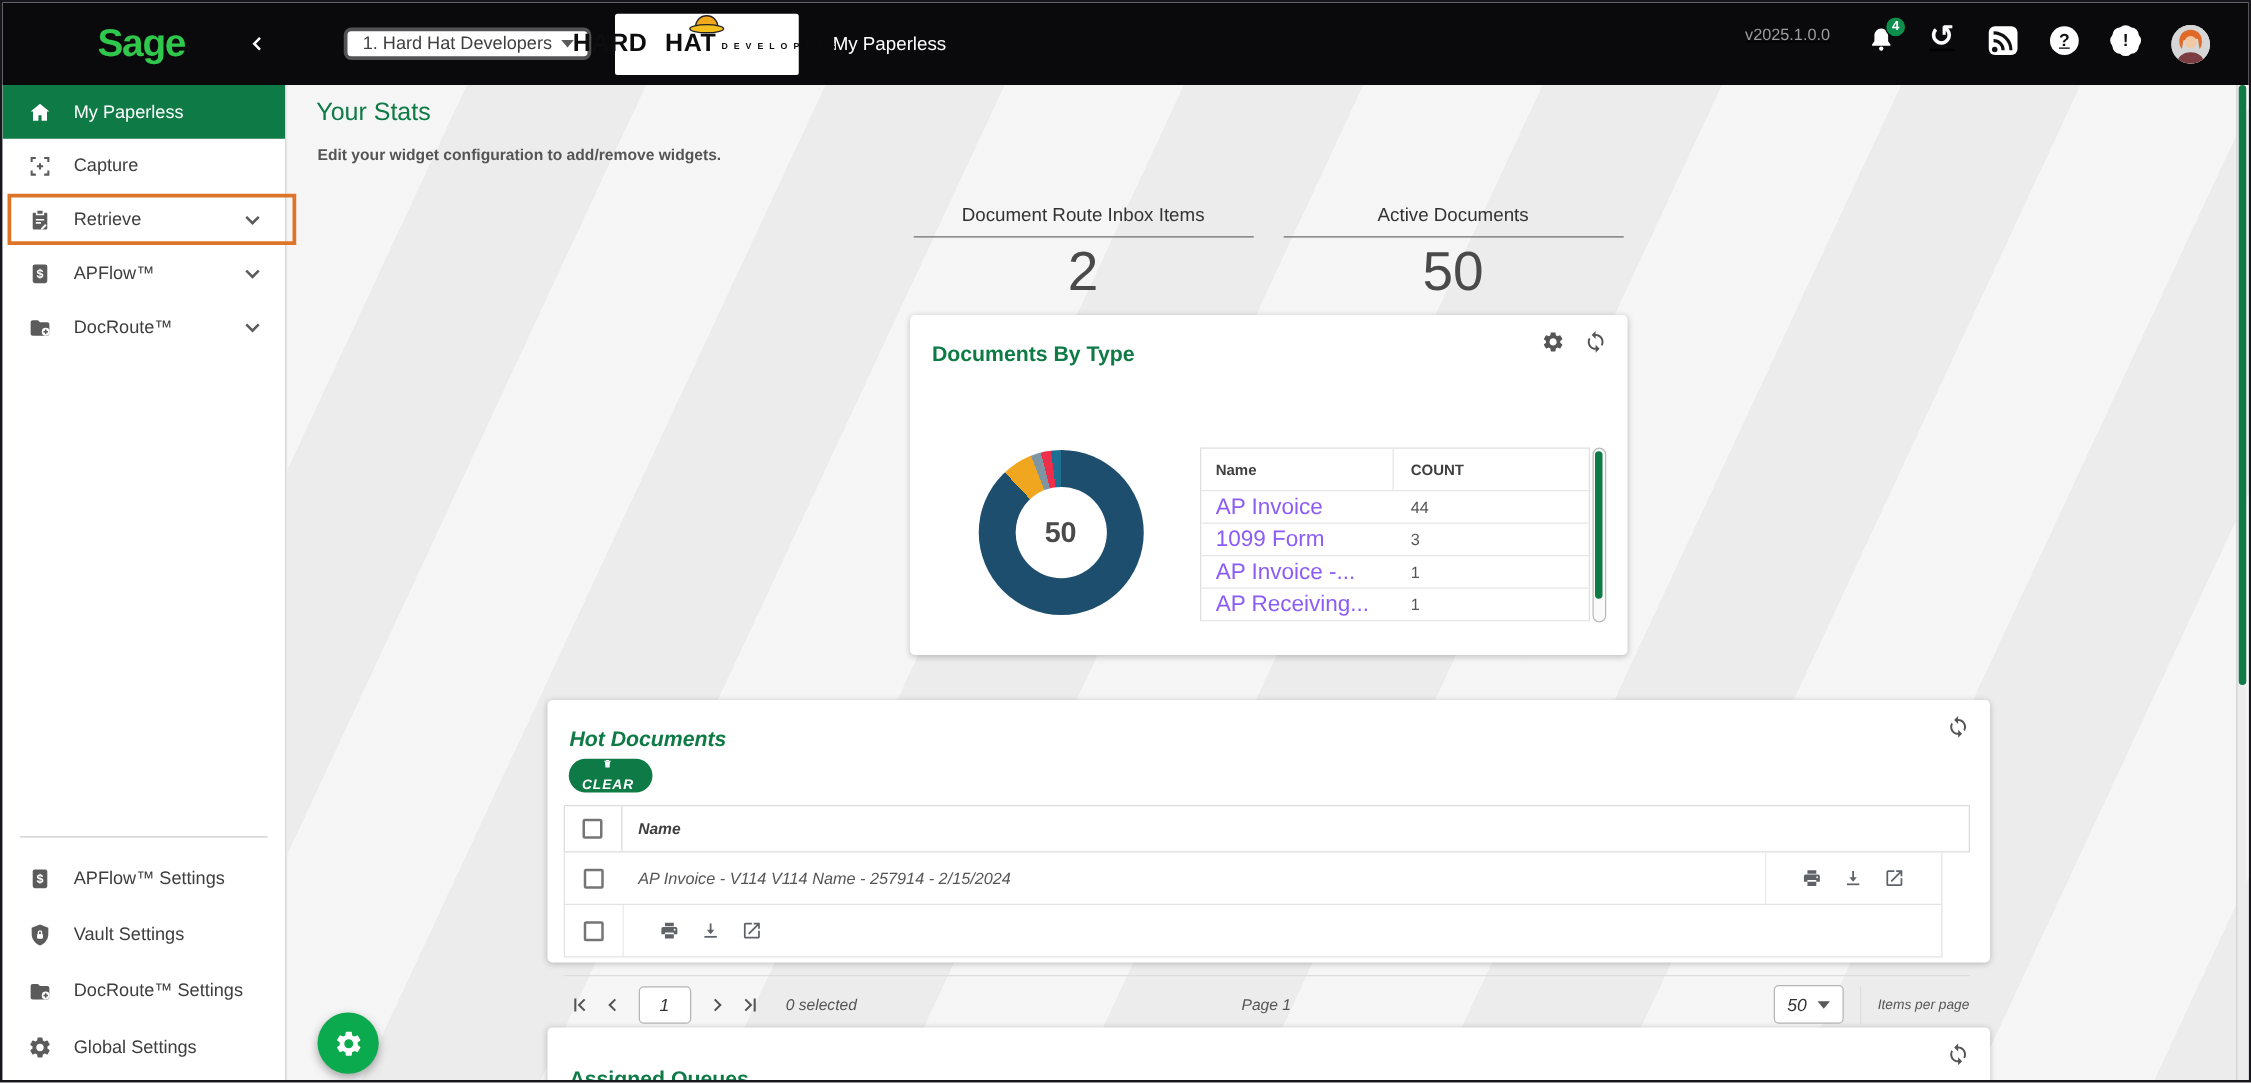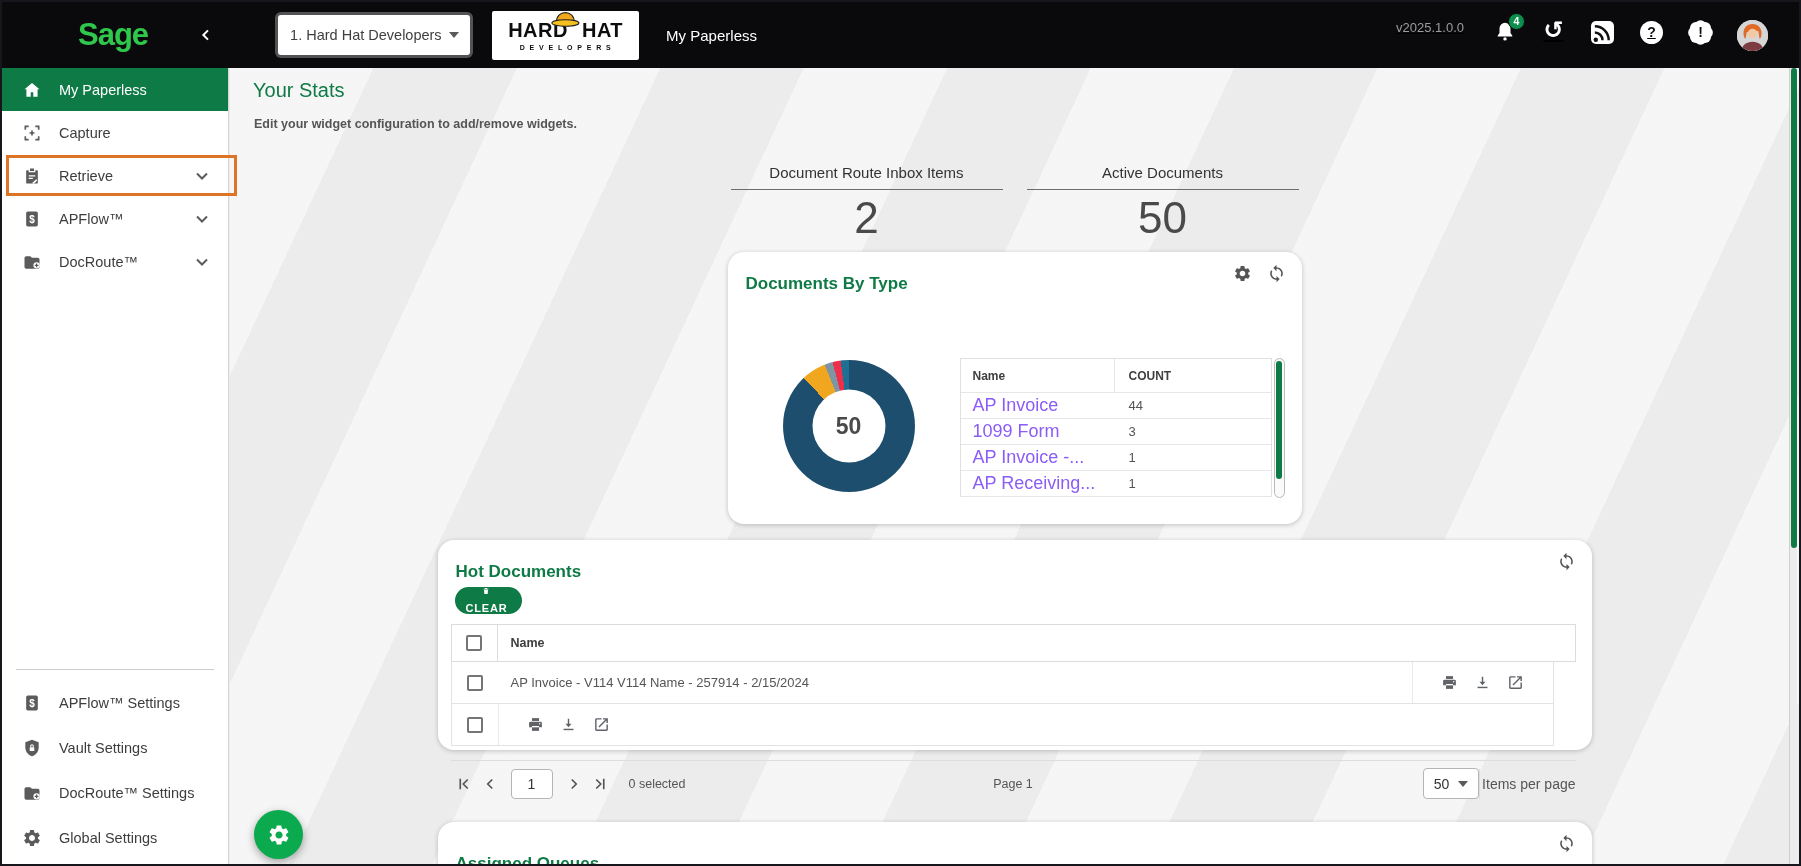--- a/index.html
+++ b/index.html
@@ -5,26 +5,26 @@
   * { box-sizing: border-box; margin: 0; padding: 0; }
   body { margin:0; background:#777; font-family:"Liberation Sans","DejaVu Sans",sans-serif; }
   .screen { position:relative; width:1801px; height:866px; border:2px solid #16161c; overflow:hidden;
             background:#ececec; }
 
   
   .topbar { position:absolute; top:0; left:0; right:0; height:66px; background:#0a0a0c;
             display:flex; align-items:center; z-index:20; }
   .brand { margin-left:76px; font-size:31px; font-weight:700; color:#2fc84d; letter-spacing:-1px; }
   .collapse-btn { margin-left:46px; width:24px; height:24px; color:#fff; display:flex; align-items:center; justify-content:center; cursor:pointer; }
-  .company-select { margin-left:60px; width:192px; height:40px; background:#fff; border-radius:3px;
+  .company-select { margin-left:60px; width:192px; height:20px; background:#fff; border-radius:3px;
             box-shadow:0 0 0 3px rgba(255,255,255,.30); display:flex; align-items:center;
             justify-content:space-between; padding:0 11px 0 12px; font-size:14.5px; color:#3f3f3f; cursor:pointer; }
   .caret-down { width:0; height:0; border-left:5px solid transparent; border-right:5px solid transparent; border-top:6px solid #5a5a5a; }
   .client-logo { margin-left:22px; width:147px; height:49px; background:#fff; border-radius:2px; position:relative;
-            display:flex; flex-direction:column; align-items:center; justify-content:center; }
+            display:flex; flex-direction:row; align-items:center; justify-content:center; }
   .logo-line1 { display:flex; gap:14px; font-size:20px; font-weight:900; color:#0d0d0d; line-height:1; letter-spacing:.5px; }
   .logo-hat { position:absolute; top:-2px; left:50%; transform:translateX(-52%); }
   .logo-line2 { font-size:7px; font-weight:700; letter-spacing:4.8px; color:#0d0d0d; margin-top:4px; text-indent:4px; }
   .tb-title { margin-left:27px; color:#fff; font-size:15px; }
   .tb-right { margin-left:auto; display:flex; align-items:flex-start; gap:24px; margin-right:31px;text-decoration:underline; }
   .version { color:#9c9c9c; font-size:13px; margin-right:4px; }
   .tb-icon { position:relative; width:25px; height:25px; color:#fff; display:flex; align-items:center; justify-content:center; cursor:pointer; }
   .badge { position:absolute; top:-7px; right:-8px; min-width:17px; height:17px; border-radius:50%;
            background:#0c8e4c; color:#fff; font-size:10.5px; font-weight:700; display:flex; align-items:center; justify-content:center; border:1px solid #0a0a0c; }
   .glyph-hist { font-size:24px; font-weight:700; line-height:1; transform:translateY(-2px); }
@@ -62,21 +62,21 @@
   .main { position:absolute; left:228px; top:66px; right:0; bottom:0; overflow:hidden;
           background: repeating-linear-gradient(115deg, rgba(255,255,255,.5) 0 130px, rgba(255,255,255,0) 130px 260px), #ececec; }
   .page-title { position:absolute; left:23px; top:11px; font-size:20px; color:#0e7a45; font-weight:500; }
   .page-sub { position:absolute; left:24px; top:49px; font-size:12.5px; font-weight:700; color:#555; }
 
   .stats-row { position:absolute; top:96px; left:50%; transform:translateX(-50%); display:flex; gap:24px; }
   .stat { width:272px; text-align:center; }
   .stat-label { font-size:15px; color:#333; font-weight:500; padding-bottom:8px; border-bottom:1.5px solid #6d6d6d; }
   .stat-value { font-size:44px; color:#4a4a4a; margin-top:3px; }
 
-  .card { position:absolute; background:#fff; border-radius:16px; box-shadow:0 1px 5px rgba(0,0,0,.22); }
+  .card { position:absolute; background:#fff; border-radius:4px; box-shadow:0 1px 5px rgba(0,0,0,.22); }
   .card-title { position:absolute; left:18px; top:22px; font-size:17px; font-weight:700; color:#0e7a45; }
   .card-actions { position:absolute; right:16px; top:12px; display:flex; gap:15px; color:#555; }
   .card-actions svg { width:19px; height:19px; cursor:pointer; }
 
   .dbt-card { left:50%; transform:translateX(-50%); top:184px; width:574px; height:272px; }
   .donut-wrap { position:absolute; left:55px; top:108px; width:132px; height:132px; }
   .donut { width:100%; height:100%; border-radius:50%; background:#1d4e6e; }
   .hole { position:absolute; left:50%; top:50%; transform:translate(-50%,-50%); width:73px; height:73px;
           border-radius:50%; background:#fff; display:flex; align-items:center; justify-content:center;
           font-size:23px; font-weight:700; color:#4a4a4a; }
@@ -85,21 +85,21 @@
   .dbt-tr { display:flex; border-bottom:1px solid #e6e6e6; height:26px; align-items:center; }
   .dbt-tr.head { height:34px; font-weight:700; font-size:12px; color:#3f3f3f; }
   .dbt-tr.head .cn { border-right:1px solid #e6e6e6; align-self:stretch; display:flex; align-items:center; }
   .cn { width:154px; padding-left:12px; font-size:18px; color:#8b5cf6; }
   .cc { flex:1; padding-left:14px; font-size:13px; color:#555; }
   .dbt-tr.head .cn, .dbt-tr.head .cc { font-size:12px; color:#3f3f3f; font-weight:700; }
   .dbt-scroll { position:absolute; left:546px; top:106px; width:11px; height:140px;
                 border:1px solid #b9b9b9; border-radius:6px; background:#fafafa; }
   .dbt-thumb { position:absolute; left:1.5px; top:2px; width:6px; height:118px; border-radius:4px; background:#0e7a45; cursor:pointer; }
 
-  .hot-card { left:50%; transform:translateX(-50%); top:472px; width:1154px; height:210px; }
+  .hot-card { left:50%; transform:translateX(-50%); top:492px; width:1154px; height:210px;font-style:italic; }
   .clear-btn { position:absolute; left:17px; top:47px; height:27px; padding:0 15px 0 11px; border-radius:14px;
                background:#0e7a45; color:#fff; font-size:11px; font-weight:700; letter-spacing:.8px;
                display:flex; align-items:center; gap:7px; cursor:pointer;flex-direction:column; }
   .clear-btn svg { width:12px; height:13px; }
   .hot-table { position:absolute; left:13px; top:84px; width:1125px; }
   .hot-thead { display:flex; align-items:stretch; height:38px; border:1px solid #dcdcdc; background:#fff; }
   .col-cb { width:46px; display:flex; justify-content:center; align-items:center; flex:none; }
   .hot-thead .col-cb { border-right:1px solid #dcdcdc; }
   .col-name-h { padding-left:13px; font-size:12.5px; font-weight:700; color:#3f3f3f; display:flex; align-items:center; }
   .hot-rows { width:1103px; border-left:1px solid #e3e3e3; border-right:1px solid #e3e3e3; }
@@ -113,21 +113,21 @@
                 display:flex; align-items:center; }
   .pg-btn { width:26px; height:26px; display:flex; align-items:center; justify-content:center; color:#545454; cursor:pointer; }
   .pg-btn svg { width:18px; height:18px; }
   .pg-box { width:42px; height:30px; border:1px solid #b5b5b5; border-radius:4px; display:flex; align-items:center;
             justify-content:center; font-size:14px; color:#333; margin:0 8px; background:#fff; }
   .pg-selected { margin-left:16px; font-size:12.5px; color:#555; }
   .pg-center { position:absolute; left:50%; transform:translateX(-50%); font-size:12.5px; color:#555; }
   .pg-right { margin-left:auto; display:flex; align-items:center; }
   .size-box { width:56px; height:31px; border:1px solid #b5b5b5; border-radius:4px; display:flex; align-items:center;
               justify-content:center; gap:9px; font-size:14px; color:#333; cursor:pointer; background:#fff; }
-  .ipp { font-size:14px; color:#555; border-left:1px solid #ddd; padding-left:2px;
+  .ipp { font-size:11px; color:#555; border-left:1px solid #ddd; margin-left:13px; padding-left:13px;
          height:30px; display:flex; align-items:center; }
 
   .aq-card { left:50%; transform:translateX(-50%); top:754px; width:1154px; height:120px; }
   .aq-card .card-title { top:32px; }
 
   
   .page-scrollbar { position:absolute; right:2px; top:66px; bottom:0; width:8px; background:#ececec;
                     border-left:1px solid #cfcfcf; z-index:25; }
   .page-thumb { position:absolute; left:1px; top:0; width:6px; height:480px; background:#0e7a45; border-radius:3px; cursor:pointer; }
 </style>

